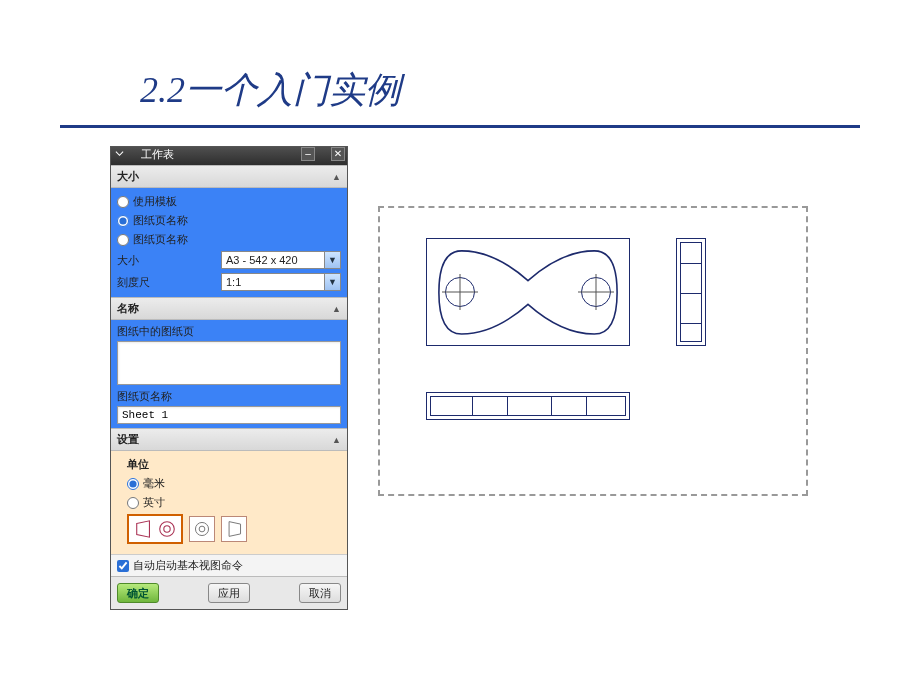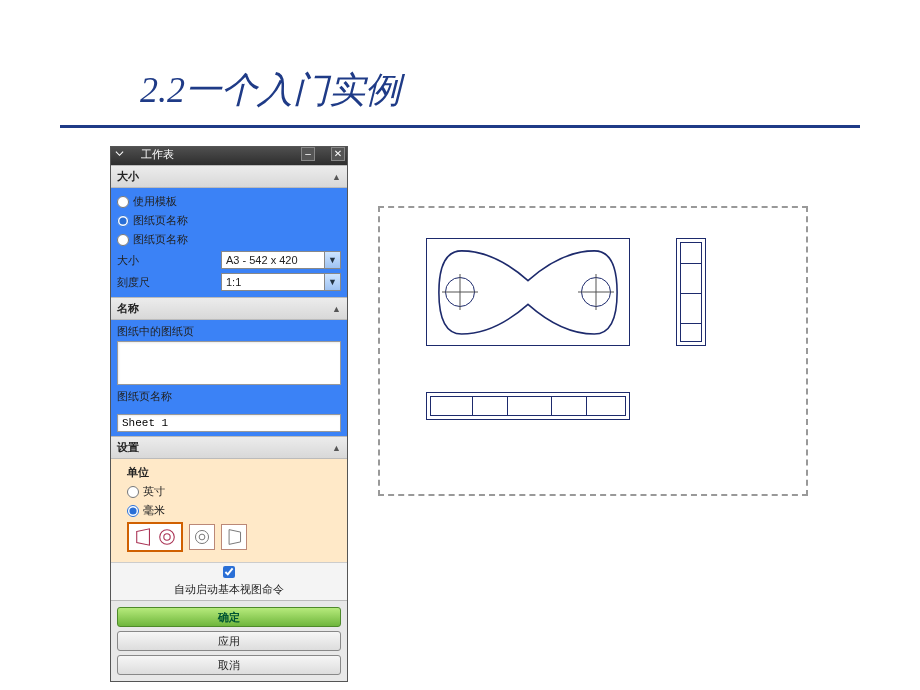--- a/index.html
+++ b/index.html
@@ -158,21 +158,21 @@
       box-shadow: inset 1px 1px 2px rgba(0,0,0,0.08);
     }
     .nameinput {
       width: 100%;
       border: 1px solid #999;
       background: #fff;
       height: 18px;
       font-family: "Courier New", monospace;
       font-size: 11px;
       padding: 1px 4px;
-      margin-top: 10px;
+      margin-top: 2px;
       box-shadow: inset 1px 1px 2px rgba(0,0,0,0.08);
     }
     .settings-body {
       background: #ffe9c8;
       padding: 4px 16px;
     }
     .settings-label {
       font-weight: bold;
       padding: 2px 0;
     }
@@ -205,30 +205,28 @@
       width: 20px;
       height: 20px;
     }
     .check-row {
       display: flex;
       align-items: center;
       gap: 4px;
       padding: 3px 6px;
       background: #f4f4f4;
       border-top: 1px solid #ccc;
-      flex-direction: column;
     }
     .dlg-footer {
       display: flex;
       justify-content: space-between;
       gap: 4px;
       padding: 6px;
       background: #e8e8e8;
       border-top: 1px solid #bbb;
-      flex-direction: column;
     }
     .btn {
       min-width: 42px;
       height: 20px;
       border: 1px solid #888;
       border-radius: 3px;
       font-size: 11px;
       display: flex;
       align-items: center;
       justify-content: center;
@@ -354,26 +352,26 @@
         <input class="nameinput" value="Sheet 1" style="">
       </div>
 
       <div class="section-header">
         <span>设置</span>
         <span class="caret">▲</span>
       </div>
       <div class="settings-body">
         <div class="settings-label">单位</div>
         <label class="radio-row">
+          <input type="radio" name="units" checked="" style="">
+          <span>毫米</span>
+        </label>
+        <label class="radio-row">
           <input type="radio" name="units" style="">
           <span>英寸</span>
-        </label>
-        <label class="radio-row">
-          <input type="radio" name="units" checked="" style="">
-          <span>毫米</span>
         </label>
         <div class="proj-row">
           <div class="proj-btn selected-group">
             <svg class="proj-icon1" viewBox="0 0 22 22">
               <path d="M3 5 L17 2 L17 20 L3 17 Z" fill="none" stroke="#a35" stroke-width="1.2"></path>
             </svg>
             <svg class="proj-icon2" viewBox="0 0 22 22">
               <circle cx="11" cy="11" r="8" fill="none" stroke="#a35" stroke-width="1.2"></circle>
               <circle cx="11" cy="11" r="3.5" fill="none" stroke="#a35" stroke-width="1.2"></circle>
             </svg>

